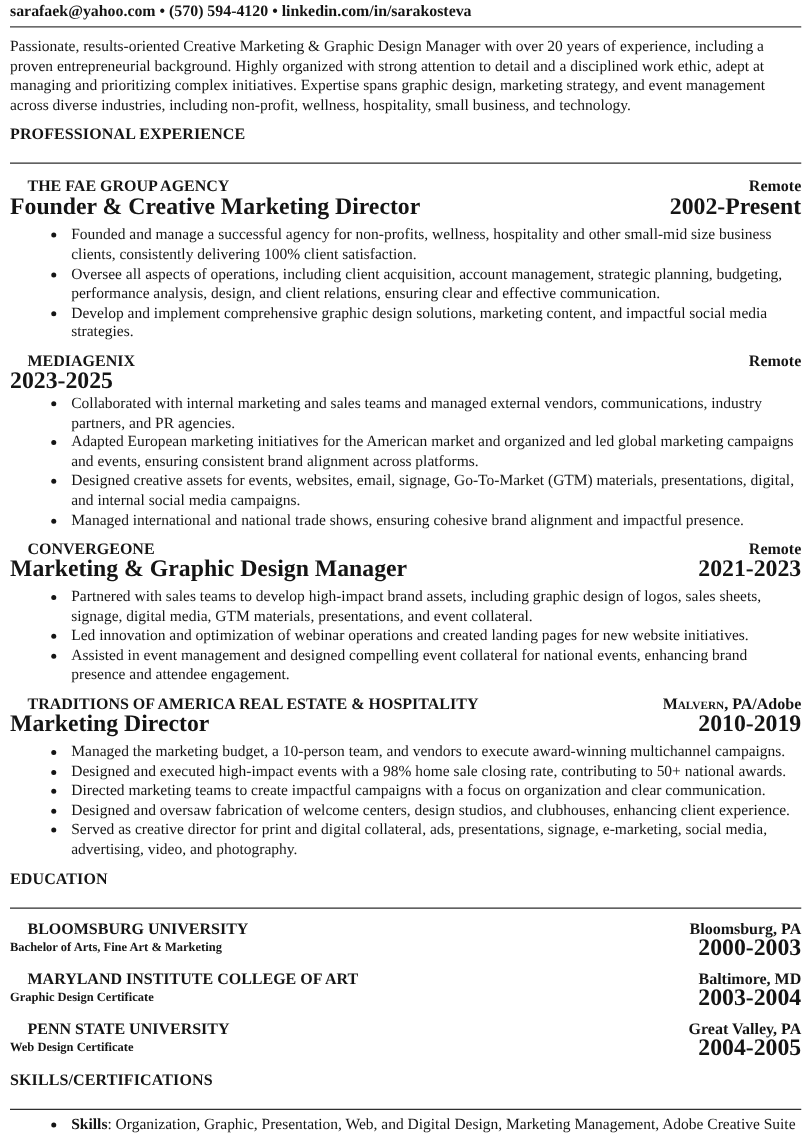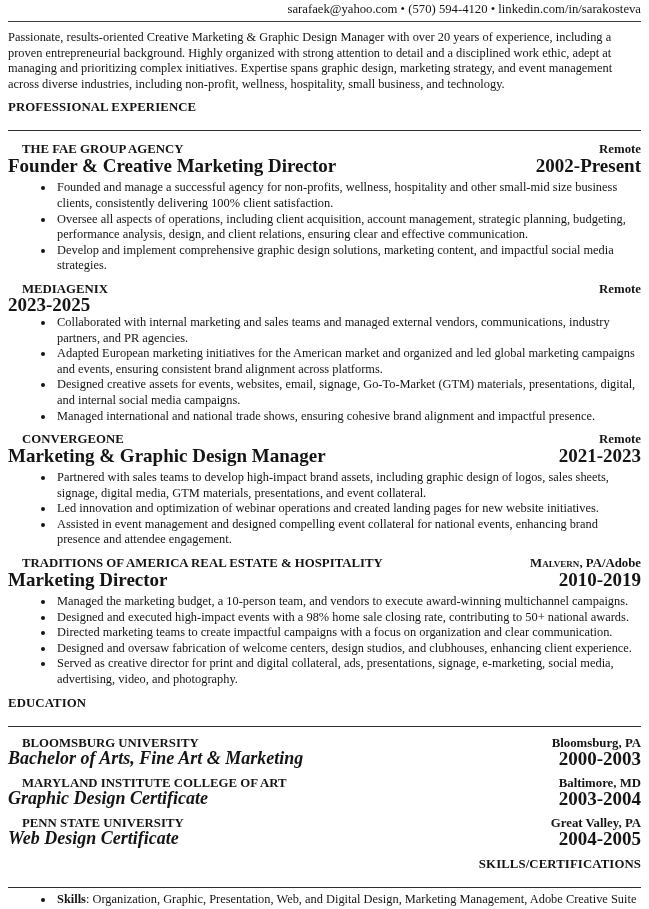--- a/index.html
+++ b/index.html
@@ -16,22 +16,22 @@
   }
   .page { padding: 2px 8px 0 8px; }
 
   .name {
     text-align: center;
     font-weight: bold;
     font-size: 14.2px;
     line-height: 16px;
   }
   .contact {
-    text-align: right;
-    font-weight: normal;
+    text-align: left;
+    font-weight: bold;
     font-size: 12.7px;
     line-height: 15px;
   }
   .top-rule {
     border: 0;
     border-top: 1.2px solid #3c3c3c;
     margin: 4px 0 0 0;
   }
 
   .summary { margin-top: 8px; }
@@ -51,21 +51,21 @@
   .hrow {
     display: flex;
     justify-content: space-between;
     font-weight: bold;
     line-height: 15.5px;
   }
   .hrow .left  { text-align: left; }
   .hrow .right { text-align: right; white-space: nowrap; }
   .company { font-size: 12.8px; margin-left: 14px; }
   .role    { font-size: 19px; }
-  .degree  { font-size: 18px; font-style: italic; }
+  .degree  { font-size: 10px; }
   .sc      { font-variant: small-caps; }
 
   ul.bullets {
     margin: 7px 0 0 0;
     padding-left: 47px;
   }
   ul.bullets.tight { margin-top: 2px; }
   ul.bullets li { margin: 0; padding: 0 0 0 2px; }
 
   .edu-block { margin-top: 9px; }
@@ -183,20 +183,20 @@
     <div class="hrow">
       <span class="left company">PENN STATE UNIVERSITY</span>
       <span class="right company">Great Valley, PA</span>
     </div>
     <div class="hrow">
       <span class="left degree">Web Design Certificate</span>
       <span class="right role">2004-2005</span>
     </div>
   </div>
 
-  <div class="section-title" style="margin-top:10px;text-align:right;">SKILLS/CERTIFICATIONS</div>
+  <div class="section-title" style="margin-top:10px;">SKILLS/CERTIFICATIONS</div>
 
   <ul class="skills-list">
     <li><span class="sk-label">Skills</span><span>: Organization, Graphic, Presentation, Web, and Digital Design, Marketing Management, Adobe Creative Suite (Photoshop, Illustrator, InDesign, Acrobat), Canva, Google Workspace, MS Suite &amp; Teams, CRM Platforms</span></li>
     <li><span class="sk-label">Certifications:</span><span> RYT 200 Kunga Yoga Certified Teacher and Lifestyle Meditation Teacher</span></li>
   </ul>
 
 </div>
 
 </body></html>

